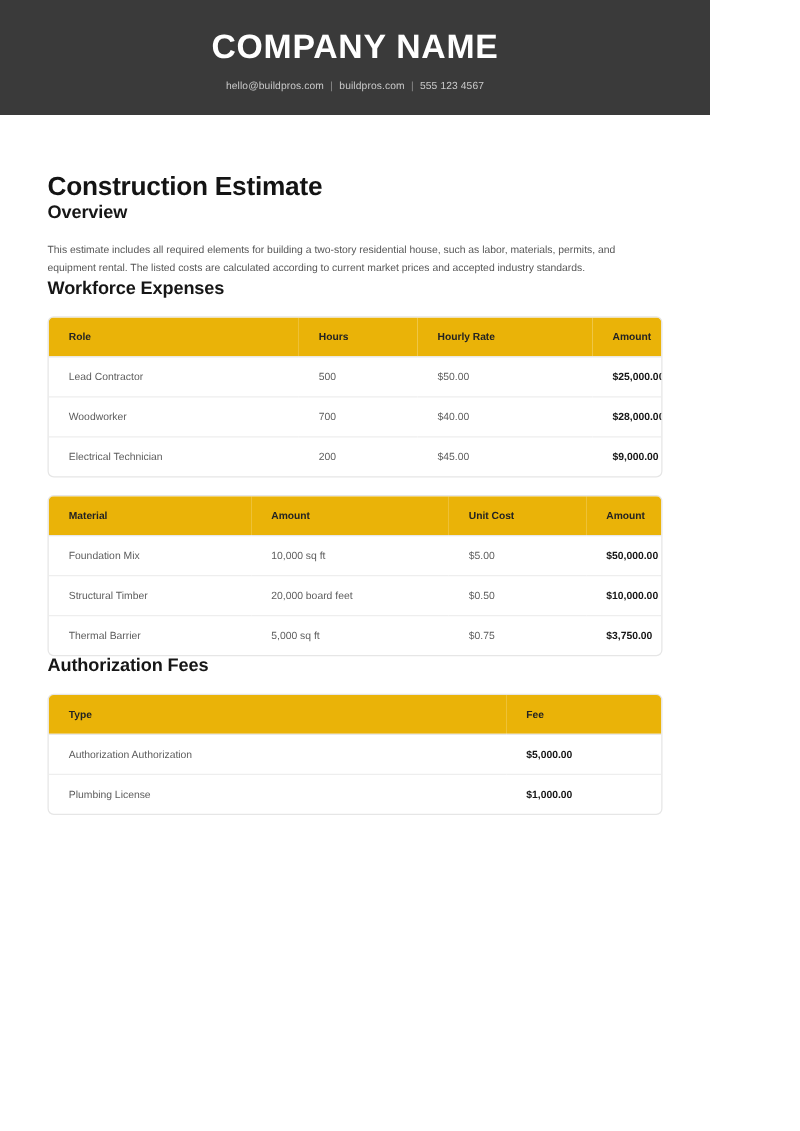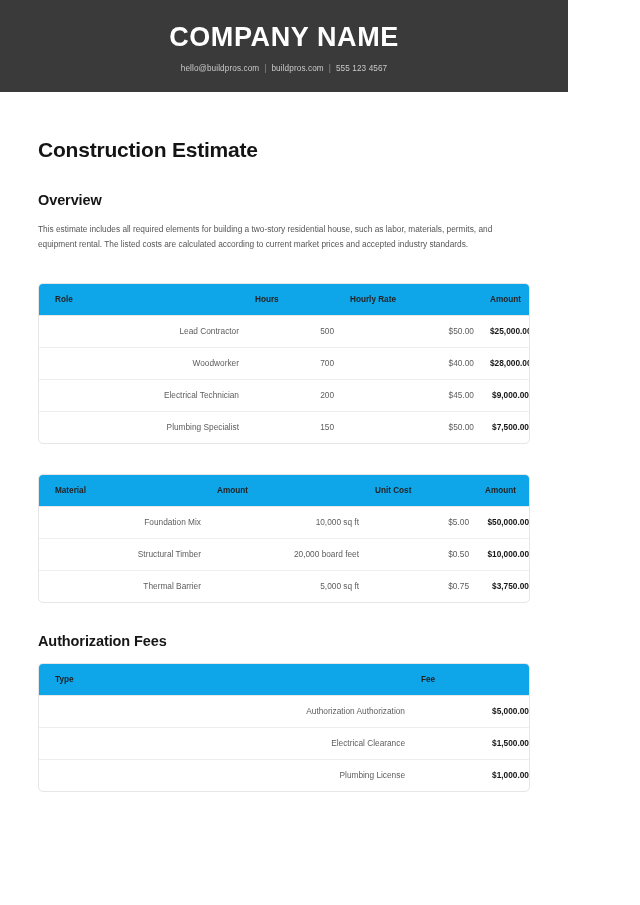--- a/index.html
+++ b/index.html
@@ -44,21 +44,21 @@
 
   .doc-title {
     text-align:left;
     font-size:21px;
     font-weight:bold;
     color:#141414;
     letter-spacing:-0.2px;
     margin-top:46px;
   }
 
-  .section { margin-top:30px; }
+  .section { }
   .section-heading {
     font-size:14.5px;
     font-weight:bold;
     color:#161616;
     letter-spacing:-0.1px;
   }
   .overview-text {
     margin-top:14px;
     font-size:8.3px;
     line-height:1.85;
@@ -68,31 +68,31 @@
 
   
   .table-card {
     margin-top:14px;
     border:1px solid #e6e6e6;
     border-radius:5px;
     overflow:hidden;
     background:#ffffff;
   }
   table { width:100%; border-collapse:collapse; table-layout:fixed; }
-  thead tr { background:#0ea5e9; }
+  thead tr { background:#eab308; }
   thead th {
     text-align:left;
     font-size:8.2px;
     font-weight:bold;
     color:#232323;
     padding:11px 0 11px 16px;
     border-bottom:1px solid #e8e8e8;
   }
   tbody td {
-    text-align:right;
+    text-align:left;
     font-size:8.3px;
     color:#5d5d5d;
     padding:10.5px 0 10.5px 16px;
     border-bottom:1px solid #eeeeee;
   }
   tbody tr:last-child td { border-bottom:none; }
   td.amount-cell { color:#161616; font-weight:bold; }
 
   
   .tbl-workforce col.c1 { width:200px; }
@@ -129,20 +129,21 @@
   <div class="body-wrap">
 
     <h1 class="doc-title">Construction Estimate</h1>
 
     <section class="section">
       <h2 class="section-heading">Overview</h2>
       <p class="overview-text">This estimate includes all required elements for building a two-story residential house, such as labor, materials, permits, and equipment rental. The listed costs are calculated according to current market prices and accepted industry standards.</p>
     </section>
 
     <section class="section">
+      <h2 class="section-heading">Workforce Expenses</h2>
       <div class="table-card">
         <table class="tbl-workforce">
           <colgroup>
               <col class="c1">
               <col class="c2">
               <col class="c3">
               <col class="c4">
             </colgroup>
           <thead>
             <tr>
@@ -164,26 +165,20 @@
               <td>700</td>
               <td>$40.00</td>
               <td class="amount-cell">$28,000.00</td>
             </tr>
             <tr>
               <td>Electrical Technician</td>
               <td>200</td>
               <td>$45.00</td>
               <td class="amount-cell">$9,000.00</td>
             </tr>
-            <tr>
-              <td>Plumbing Specialist</td>
-              <td>150</td>
-              <td>$50.00</td>
-              <td class="amount-cell">$7,500.00</td>
-            </tr>
           </tbody>
         </table>
       </div>
     </section>
 
     <section class="section">
       <div class="table-card">
         <table class="tbl-supply">
           <colgroup>
               <col class="c1">
@@ -236,24 +231,20 @@
               <th>Type</th>
               <th>Fee</th>
             </tr>
           </thead>
           <tbody>
             <tr>
               <td>Authorization Authorization</td>
               <td class="amount-cell">$5,000.00</td>
             </tr>
             <tr>
-              <td>Electrical Clearance</td>
-              <td class="amount-cell">$1,500.00</td>
-            </tr>
-            <tr>
               <td>Plumbing License</td>
               <td class="amount-cell">$1,000.00</td>
             </tr>
           </tbody>
         </table>
       </div>
     </section>
 
   </div>
 </div>

